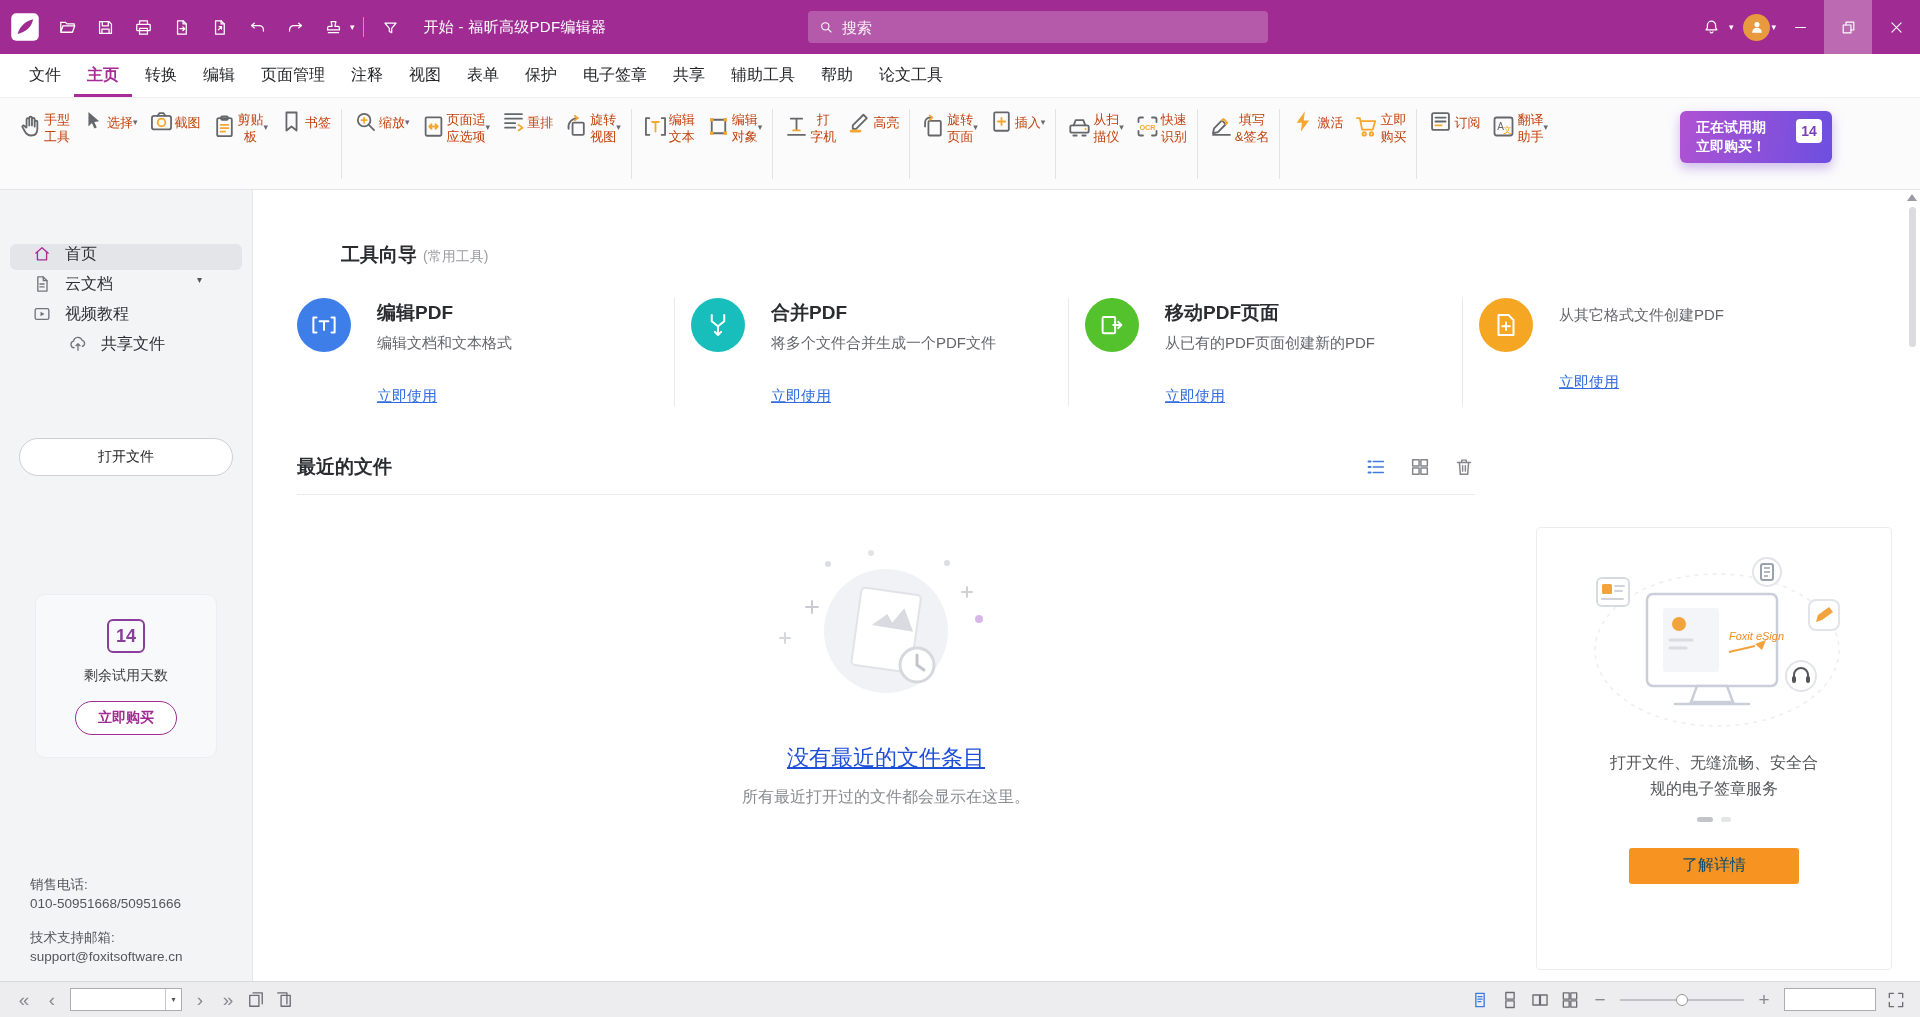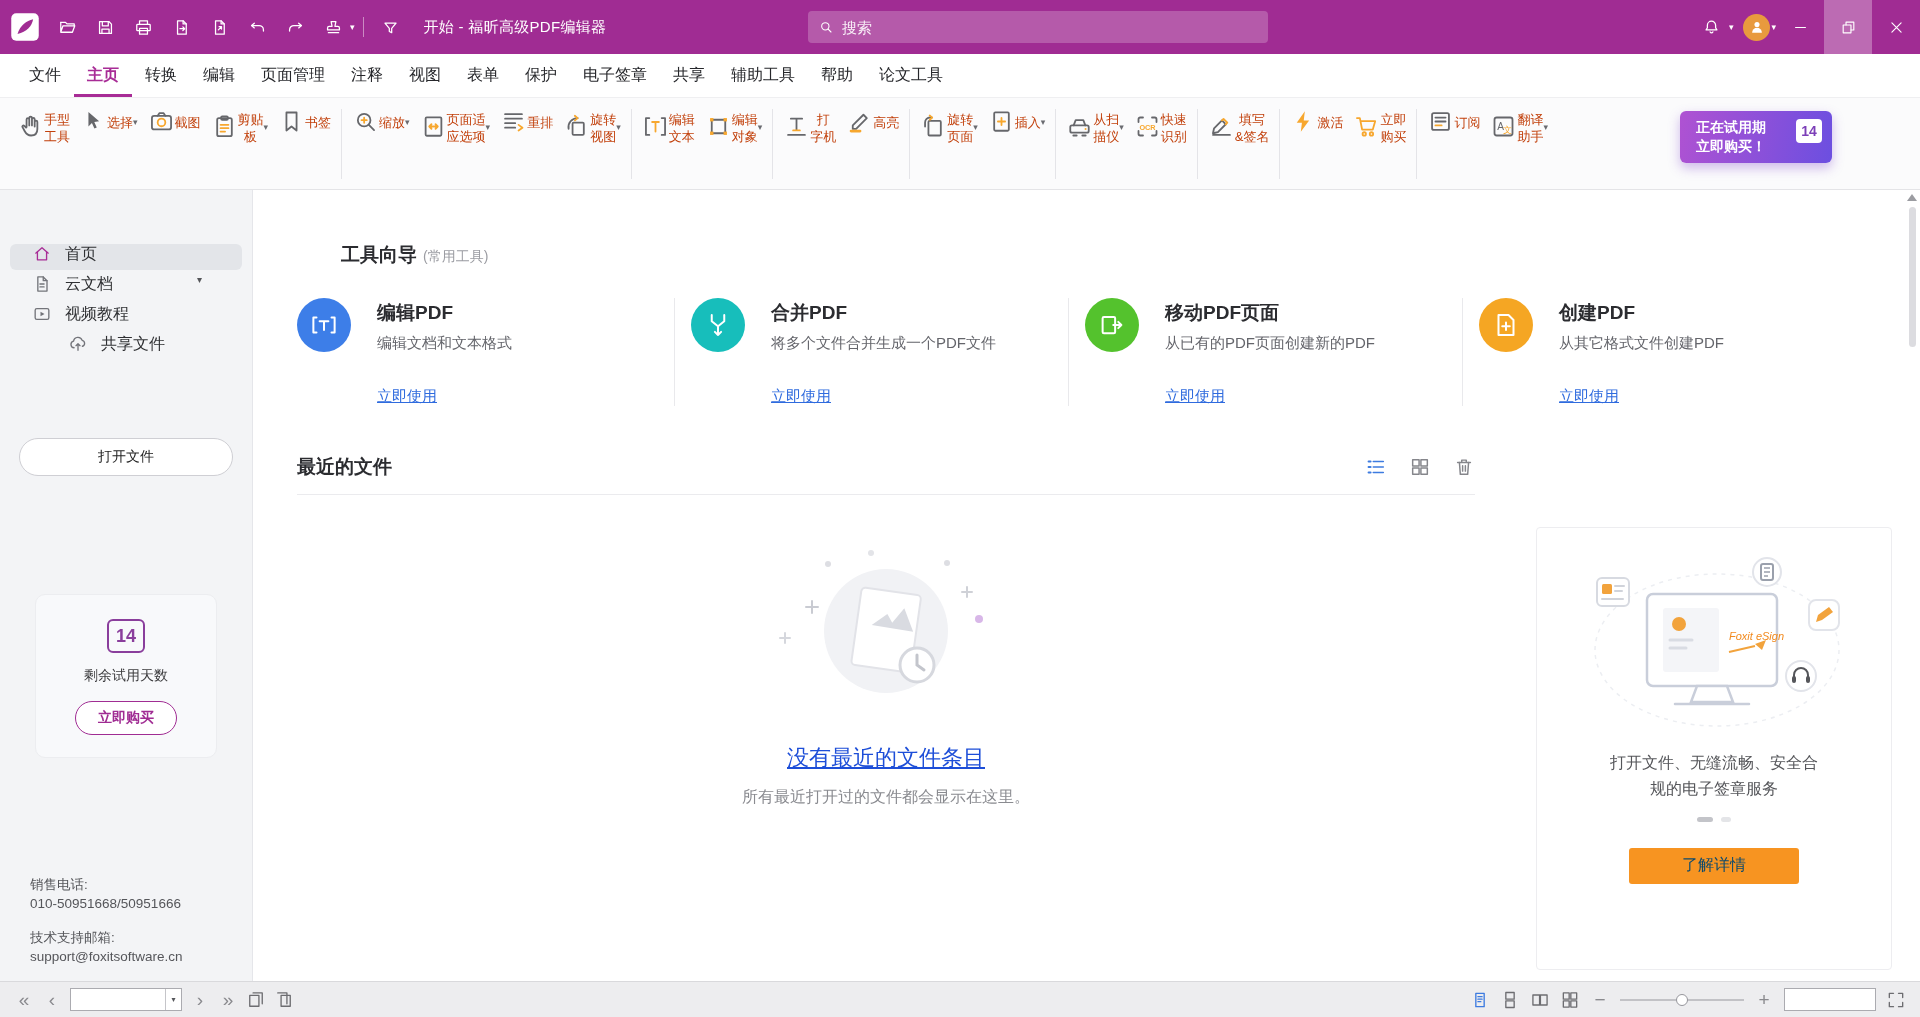--- a/index.html
+++ b/index.html
@@ -557,21 +557,20 @@
         </div>
         <div class="tool-card">
           <span class="card-icn" style="background: rgb(245, 166, 35);">
             <svg viewBox="0 0 24 24" fill="none" stroke="currentColor" stroke-width="1.6" stroke-linecap="round" stroke-linejoin="round">
               <g stroke="#fff">
                 <path d="M6 4h8l4 4v12H6z"></path>
                 <path d="M12 10v6M9 13h6"></path>
               </g>
             </svg>
           </span>
-          <div class="card-title">创建PDF</div>
           <div class="card-desc">从其它格式文件创建PDF</div>
           <a class="card-link">立即使用</a>
         </div>
       </div>
 
     <div class="recent-row">
       <span class="recent-title">最近的文件</span>
       <div class="recent-icons">
         <span class="ric active"><svg viewBox="0 0 24 24" fill="none" stroke="currentColor" stroke-width="1.6" stroke-linecap="round" stroke-linejoin="round">
               <path d="M4 6h2M4 12h2M4 18h2" stroke-width="2.4"></path>

